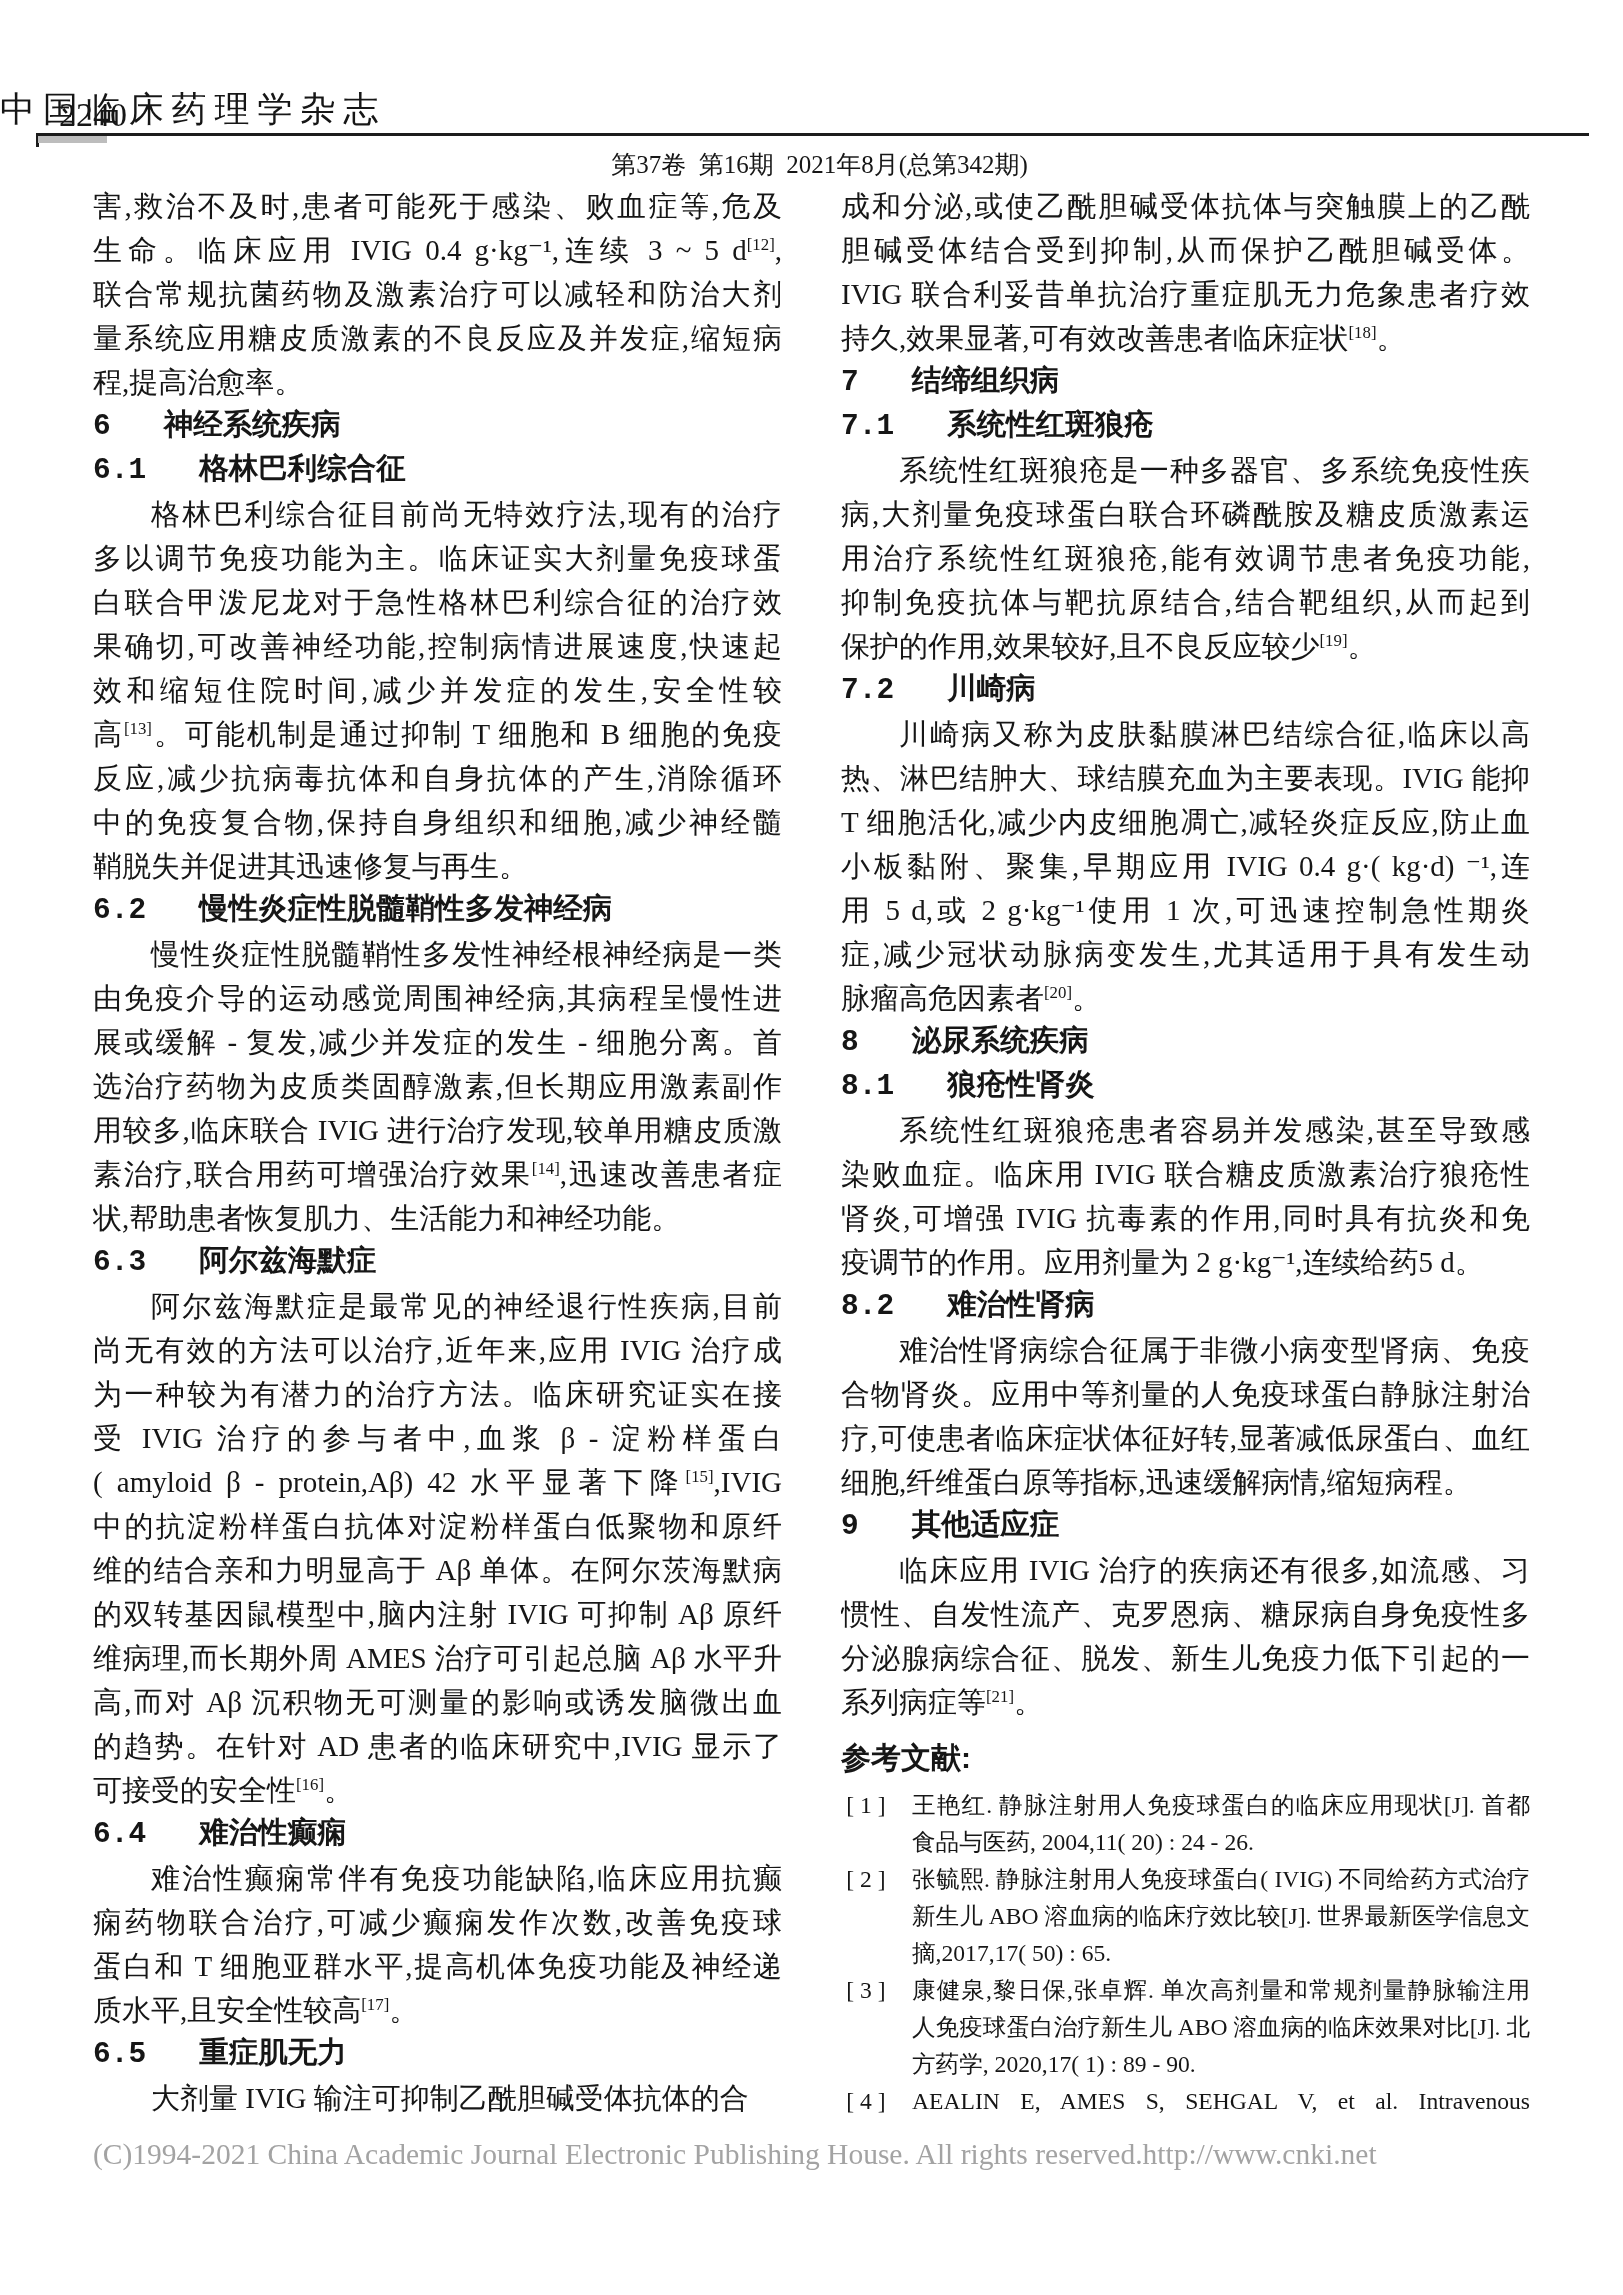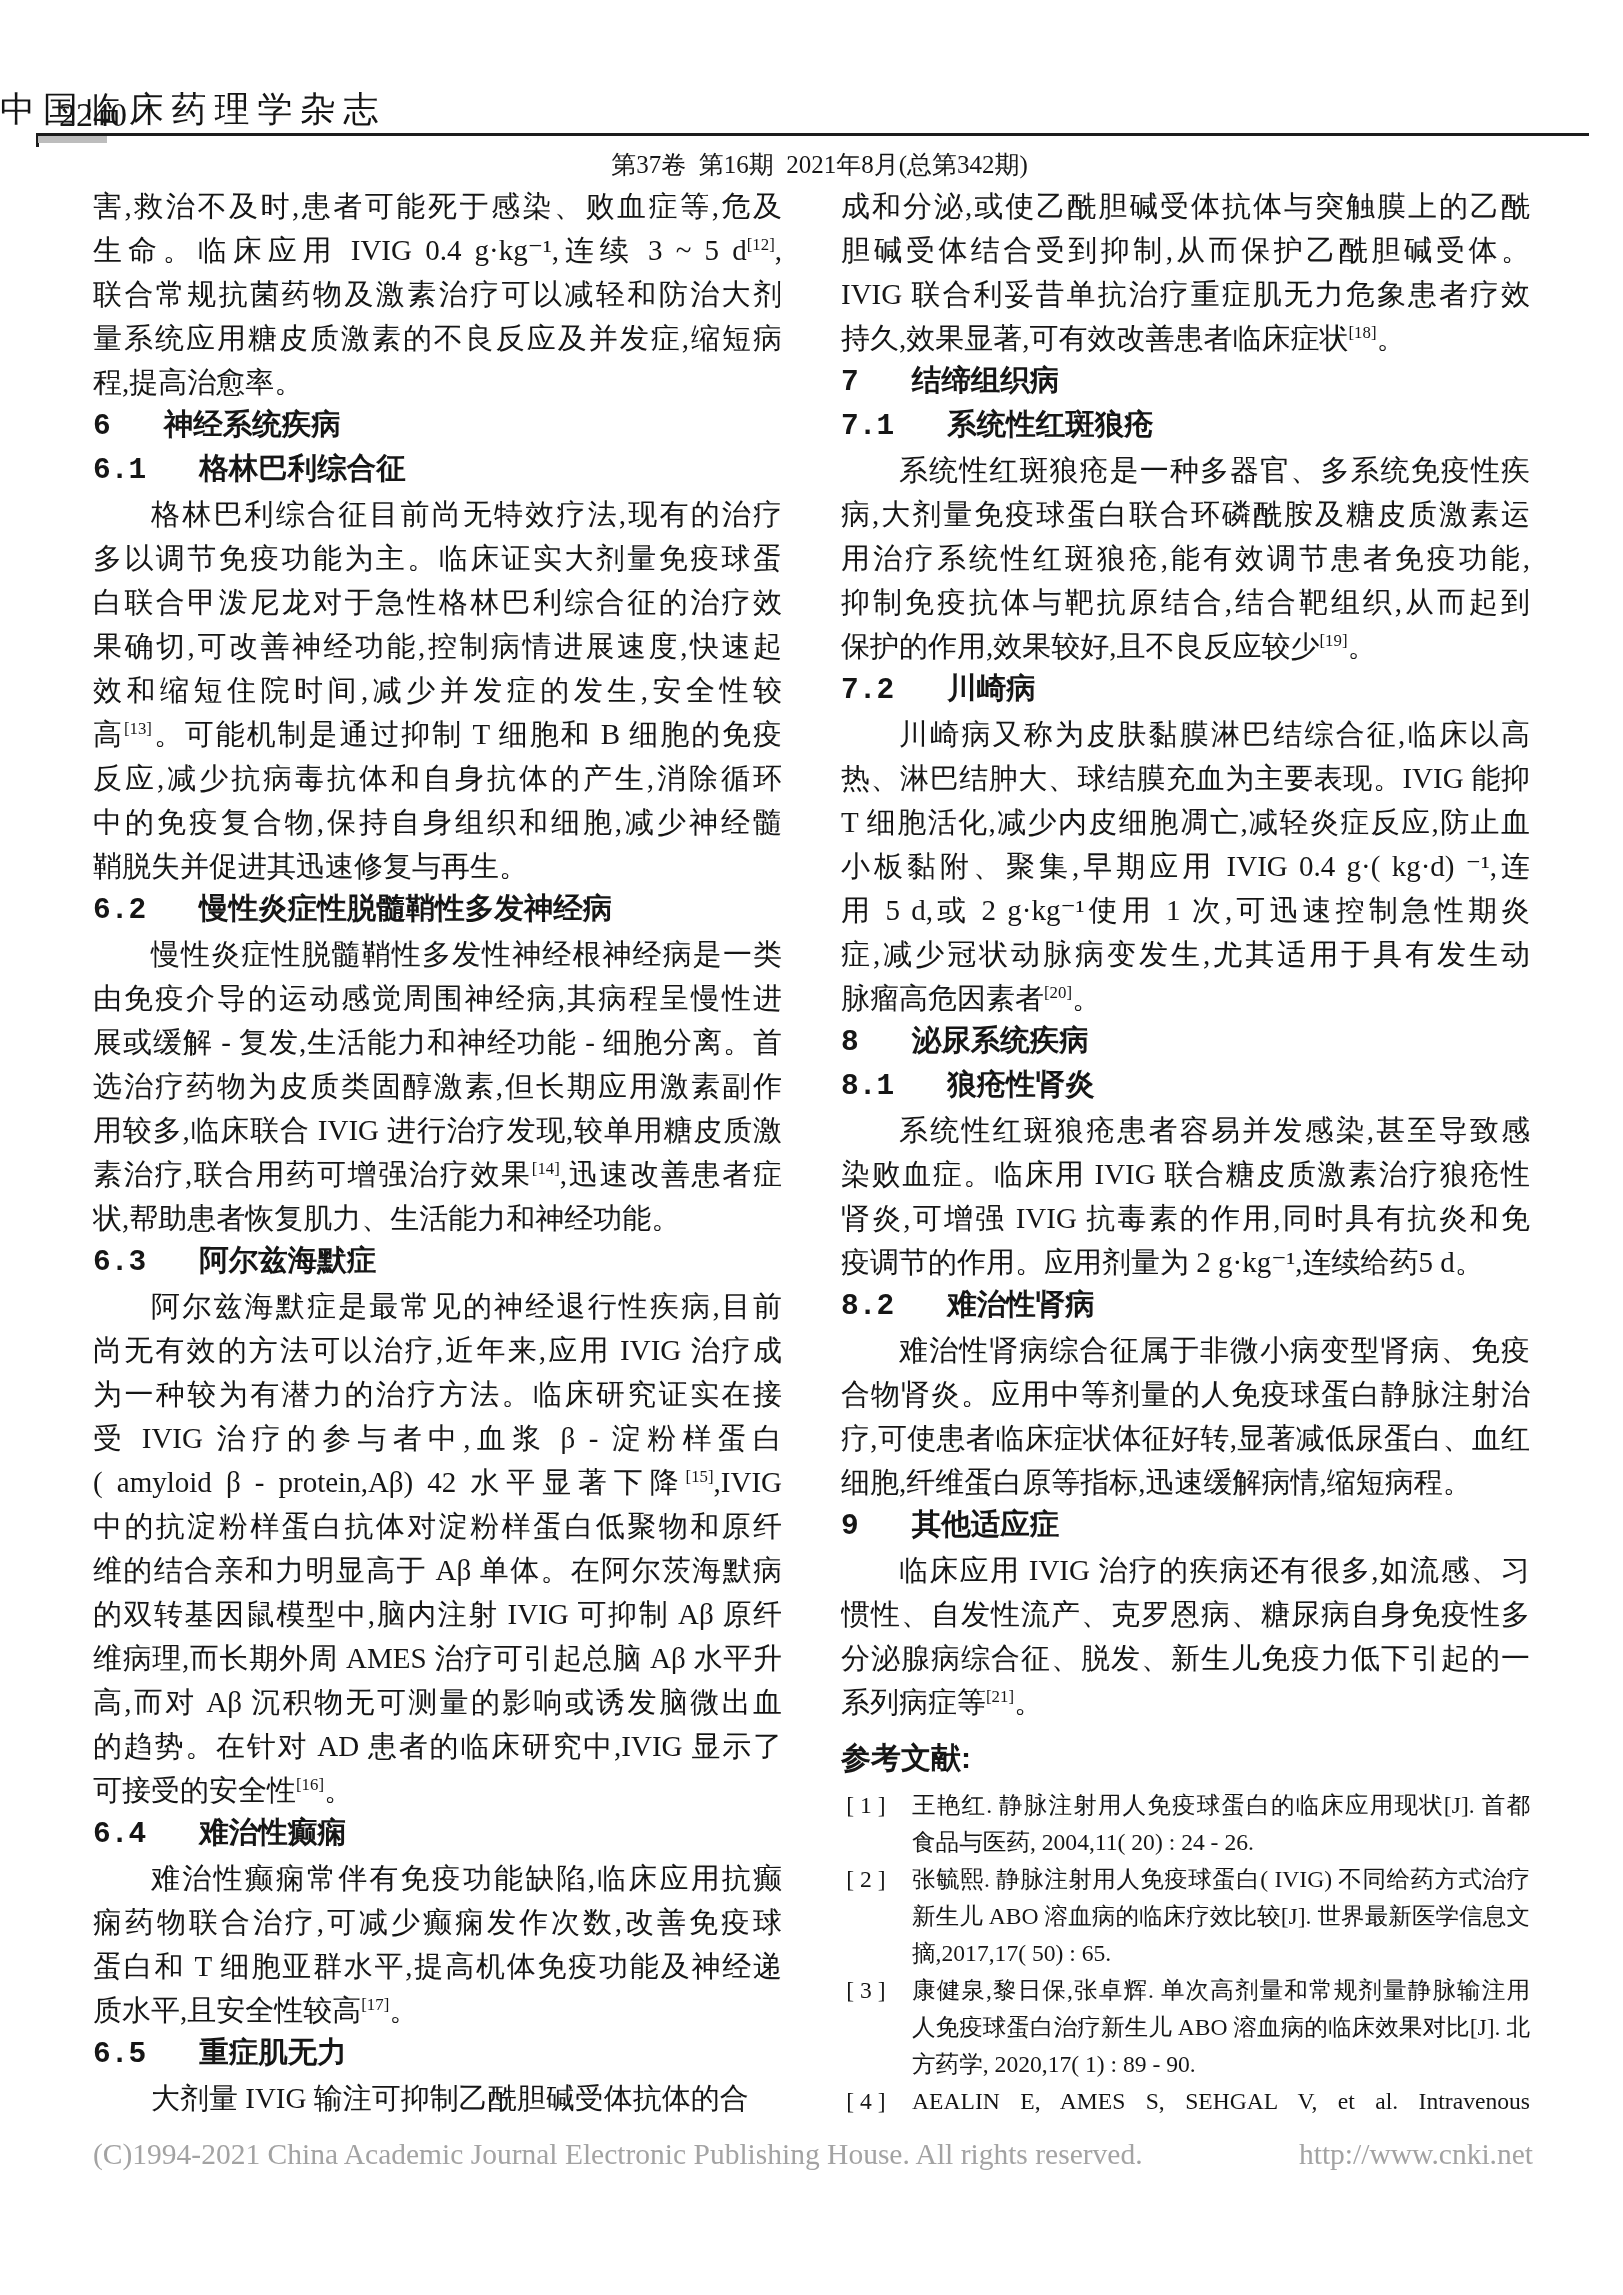--- a/index.html
+++ b/index.html
@@ -33,21 +33,21 @@
   .ref-heading { margin-top:11.8px; height:45px; overflow:hidden;
                  font-family:"Liberation Sans","DejaVu Sans",sans-serif;
                  font-weight:bold; font-size:30px; }
   .ref-list { margin-top:6.5px; }
   .ref-item { position:relative; padding-left:71px; font-size:23.6px; line-height:37px; }
   .ref-marker { position:absolute; left:5.2px; top:0; }
   .ref-line { height:37px; overflow:hidden; text-align:justify; }
   .ref-line.jl { text-align-last:justify; }
   
   .footer { position:absolute; left:93px; right:90px; top:2138px;
-            display:flex; justify-content:space-between;
+            display:flex; 
             font-size:29.5px; color:#a3a3a3; white-space:nowrap; }
 </style>
 </head>
 <body>
 
 <div class="page">
 
   <div class="pagenum">2240</div>
 
   <div class="jtitle">中国临床药理学杂志</div>
@@ -76,21 +76,21 @@
         <div class="bl jl">效和缩短住院时间,减少并发症的发生,安全性较</div>
         <div class="bl jl">高<sup>[13]</sup>。可能机制是通过抑制 T 细胞和 B 细胞的免疫</div>
         <div class="bl jl">反应,减少抗病毒抗体和自身抗体的产生,消除循环</div>
         <div class="bl jl">中的免疫复合物,保持自身组织和细胞,减少神经髓</div>
         <div class="bl">鞘脱失并促进其迅速修复与再生。</div>
       </div>
       <div class="heading h2">6.2   慢性炎症性脱髓鞘性多发神经病</div>
       <div class="para">
         <div class="bl jl indent">慢性炎症性脱髓鞘性多发性神经根神经病是一类</div>
         <div class="bl jl">由免疫介导的运动感觉周围神经病,其病程呈慢性进</div>
-        <div class="bl jl">展或缓解 - 复发,生活能力和神经功能 - 细胞分离。首</div>
+        <div class="bl jl">展或缓解 - 复发,减少并发症的发生 - 细胞分离。首</div>
         <div class="bl jl">选治疗药物为皮质类固醇激素,但长期应用激素副作</div>
         <div class="bl jl">用较多,临床联合 IVIG 进行治疗发现,较单用糖皮质激</div>
         <div class="bl jl">素治疗,联合用药可增强治疗效果<sup>[14]</sup>,迅速改善患者症</div>
         <div class="bl">状,帮助患者恢复肌力、生活能力和神经功能。</div>
       </div>
       <div class="heading h2">6.3   阿尔兹海默症</div>
       <div class="para">
         <div class="bl jl indent">阿尔兹海默症是最常见的神经退行性疾病,目前</div>
         <div class="bl jl">尚无有效的方法可以治疗,近年来,应用 IVIG 治疗成</div>
         <div class="bl jl">为一种较为有潜力的治疗方法。临床研究证实在接</div>

